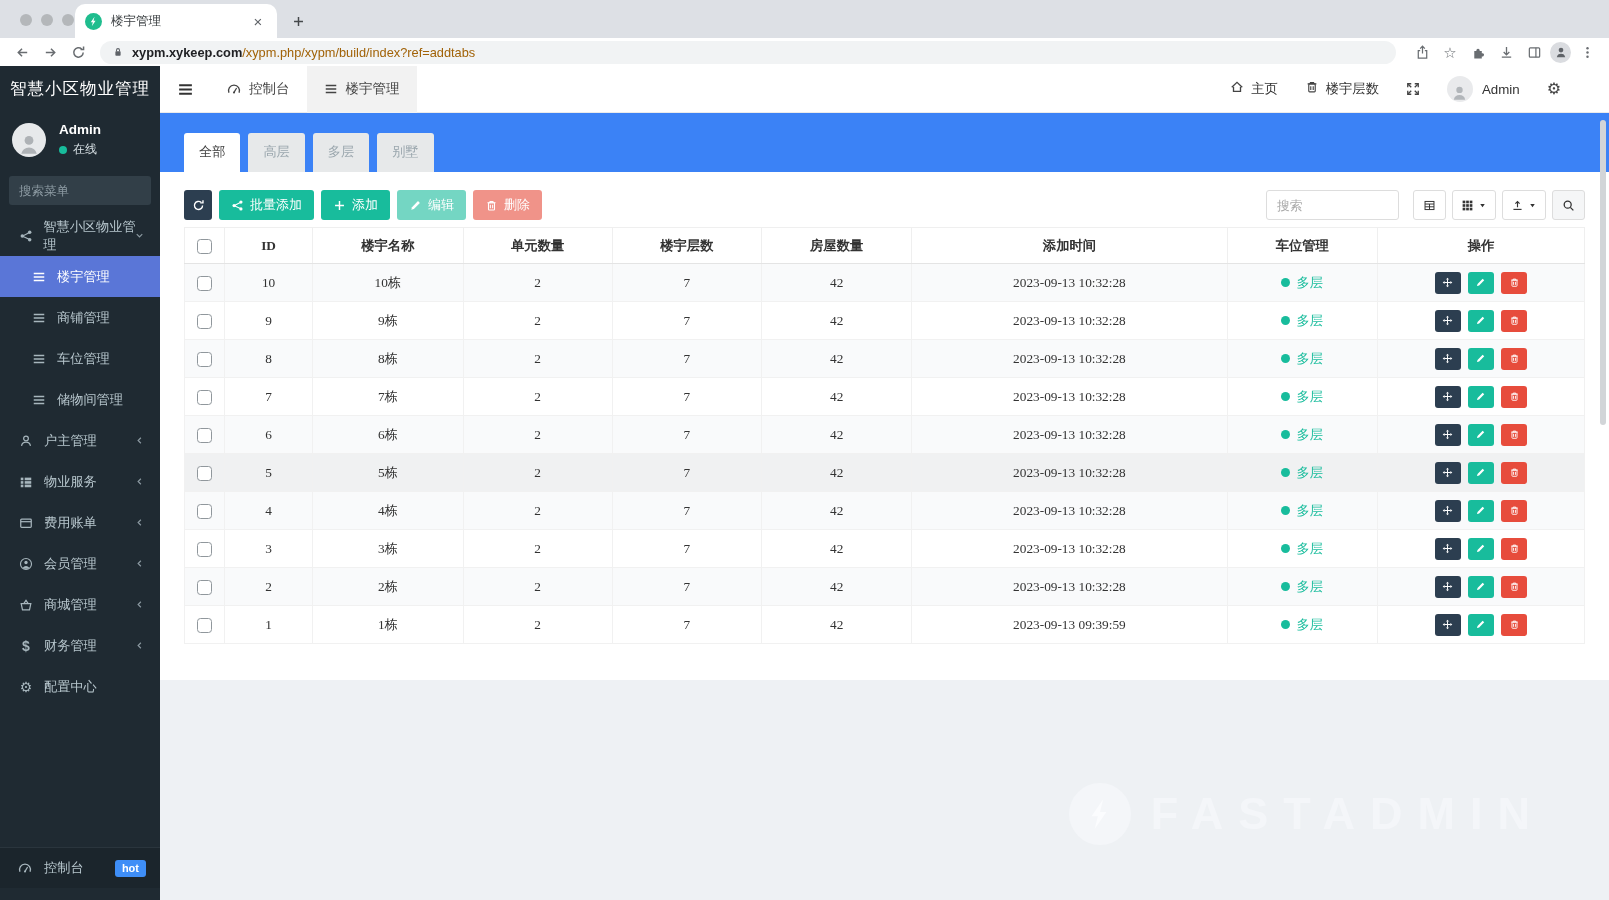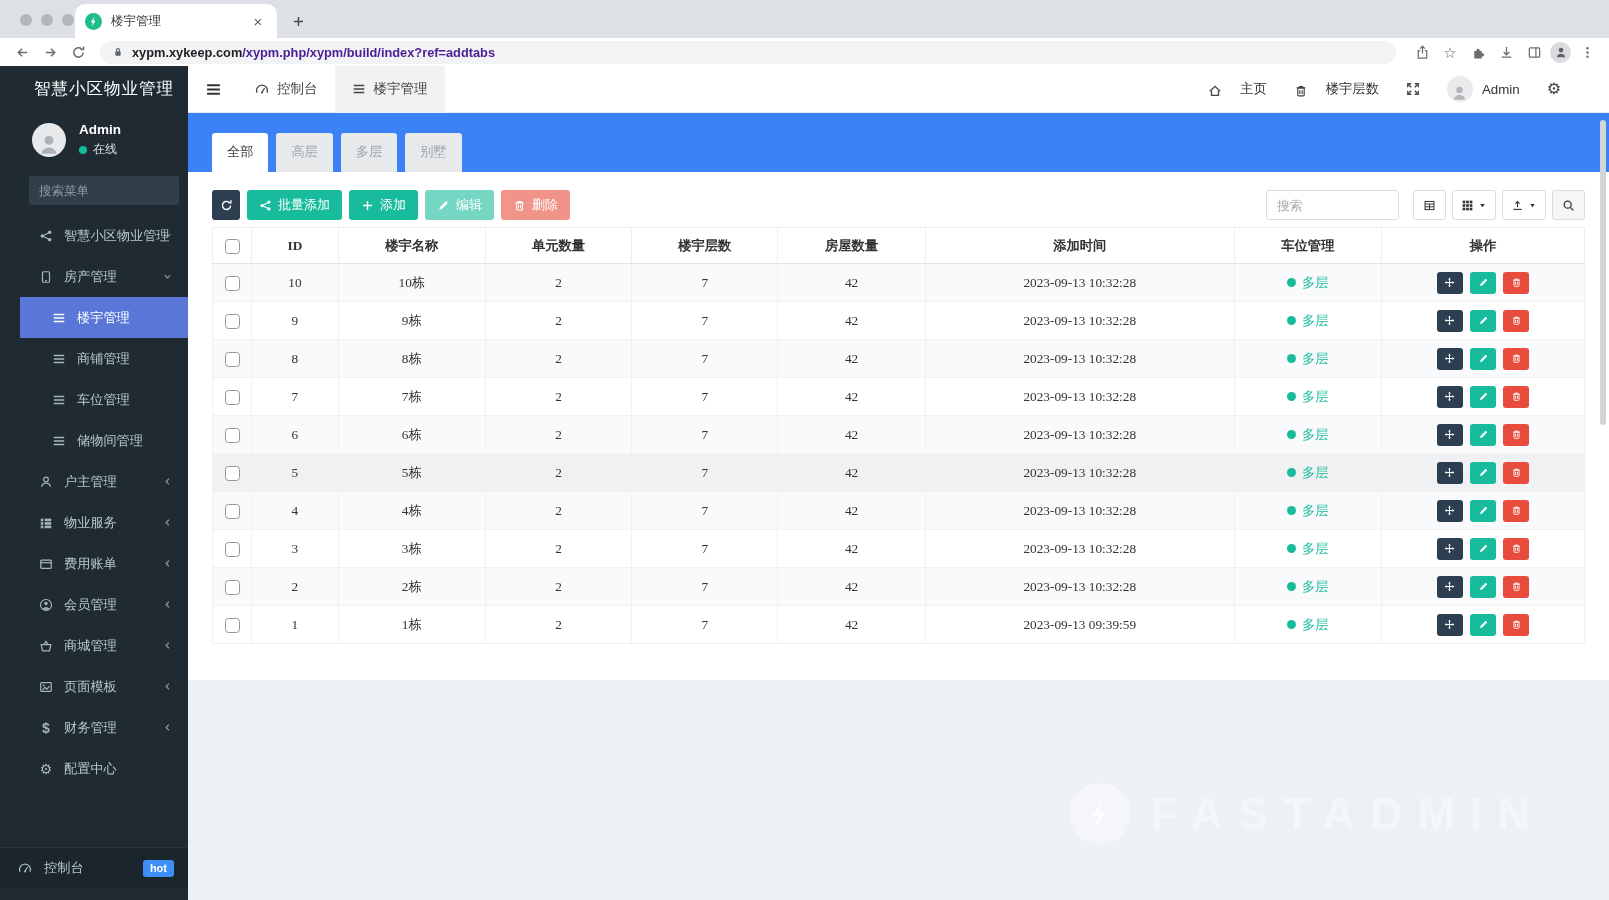--- a/index.html
+++ b/index.html
@@ -18,28 +18,28 @@
   .newtab { width:26px; height:26px; margin:0 0 4px 8px; display:flex; align-items:center; justify-content:center; color:#45484b; }
   .newtab svg { width:13px; height:13px; }
 
   .btoolbar { height:28px; background:#fff; display:flex; align-items:center; padding:0 10px; gap:4px; }
   .nav-ico { width:24px; height:24px; display:flex; align-items:center; justify-content:center; color:#696d71; }
   .nav-ico svg { width:15px; height:15px; }
   .omnibox { flex:1; height:23px; margin:0 10px 0 6px; background:#f1f3f4; border-radius:12px; display:flex; align-items:center; padding:0 12px; gap:8px; }
   .omnibox .lock { color:#5f6368; display:flex; } .omnibox .lock svg { width:12px; height:12px; }
   .url { font-size:12.8px; white-space:nowrap; overflow:hidden; }
   .url .domain { color:#202124; font-weight:bold; }
-  .url .path { color:#4c1d95;font-weight:bold; }
+  .url .path { color:#a16207; }
   .avatar-mini { width:21px; height:21px; border-radius:50%; background:#dadce0; color:#5f6368; display:flex; align-items:center; justify-content:center; overflow:hidden; }
   .avatar-mini svg { width:14px; height:14px; }
   .ticon { font-style:normal; line-height:1; }
 
   
   .app { display:flex; height:834px; }
-  .sidebar { width:188px; background:#1f2a32; color:#b8c7ce; position:relative; flex:none;padding-left:20px; }
+  .sidebar { width:160px; background:#1f2a32; color:#b8c7ce; position:relative; flex:none; }
   .brand { height:46px; display:flex; align-items:center; justify-content:center; color:#fff; font-size:16.5px; letter-spacing:1px; }
   .userpanel { display:flex; padding:10px 12px 12px; gap:13px; align-items:center; }
   .userpanel .uavatar { width:34px; height:34px; border-radius:50%; background:#e7e9eb; color:#aeb2b6; display:flex; align-items:flex-end; justify-content:center; overflow:hidden; }
   .userpanel .uavatar svg { width:26px; height:26px; }
   .uname { color:#fff; font-weight:bold; font-size:13.5px; margin-bottom:4px; }
   .ustatus { font-size:12px; color:#d9e2e6; display:flex; align-items:center; gap:6px; }
   .statdot { width:8px; height:8px; border-radius:50%; background:#18bc9c; display:inline-block; }
   .menusearch { margin:6px 9px 10px; height:29px; background:#323f48; border-radius:3px; display:flex; align-items:center; padding:0 10px; }
   .menusearch input { flex:1; background:transparent; border:0; outline:none; color:#cfd8dc; font-size:12.5px; }
   .menusearch input::placeholder { color:#8d9ba3; }
@@ -58,21 +58,21 @@
   .hot-badge { margin-left:auto; background:#3e8ef7; color:#fff; font-size:11px; font-weight:bold; border-radius:3px; padding:2px 7px 3px; }
 
   .main { flex:1; display:flex; flex-direction:column; min-width:0; }
   .navbar { height:47px; background:#fff; border-bottom:1px solid #ebebeb; display:flex; align-items:center; }
   .hamburger { width:50px; height:47px; display:flex; align-items:center; justify-content:center; color:#333; }
   .hamburger svg { width:17px; height:17px; }
   .ntab { height:47px; display:flex; align-items:center; gap:8px; padding:0 17px; font-size:13.5px; color:#444; cursor:pointer; }
   .ntab .mic { display:flex; color:#444; } .ntab .mic svg { width:14px; height:14px; }
   .ntab.active { background:#f2f2f2; }
   .nav-right { margin-left:auto; display:flex; align-items:center; gap:27px; padding-right:48px; font-size:13.3px; color:#333; }
-  .nav-link { display:flex; align-items:flex-end; gap:18px; cursor:pointer; }
+  .nav-link { display:flex; align-items:flex-start; gap:7px; cursor:pointer; }
   .nav-link .mic { display:flex; color:#444; } .nav-link .mic svg { width:14px; height:14px; } .nav-link .mic .ticon { font-size:15px; }
   .nav-user { display:flex; align-items:center; gap:9px; cursor:pointer; }
   .nav-user .uavatar { width:26px; height:26px; border-radius:50%; background:#e9eaec; color:#b2b6ba; display:flex; align-items:flex-end; justify-content:center; overflow:hidden; }
   .nav-user .uavatar svg { width:19px; height:19px; }
 
   
   .content { flex:1; background:#eef1f4; position:relative; overflow:hidden; }
   .panel { background:#fff; }
   .panel-heading { background:#3b82f6; padding:20px 24px 0; }
   .ftabs { display:flex; gap:8px; }
@@ -273,34 +273,20 @@
                 <circle cx="12.2" cy="12.3" r="2" fill="currentColor"></circle>
               </svg>
             </span>
     <span class="mlabel">智慧小区物业管理</span>
     <span class="chev" style="display: inline-flex;">
               <svg viewBox="0 0 16 16" fill="none" stroke="currentColor" stroke-width="1.7">
                 <path d="M4 6l4 4 4-4"></path>
               </svg>
             </span>
   </div>
-          <div class="m-item">
-    <span class="mic" style="display: inline-flex;">
-              <svg viewBox="0 0 16 16" fill="none" stroke="currentColor" stroke-width="1.4">
-                <rect x="4" y="2" width="8" height="12" rx="1.2"></rect>
-                <path d="M7 12.2h2"></path>
-              </svg>
-            </span>
-    <span class="mlabel">房产管理</span>
-    <span class="chev" style="display: inline-flex;">
-              <svg viewBox="0 0 16 16" fill="none" stroke="currentColor" stroke-width="1.7">
-                <path d="M4 6l4 4 4-4"></path>
-              </svg>
-            </span>
-  </div>
           <div class="m-item lvl2 active">
     <span class="mic" style="display: inline-flex;">
               <svg viewBox="0 0 16 16" fill="none" stroke="currentColor" stroke-width="1.9">
                 <path d="M2 4h12M2 8h12M2 12h12"></path>
               </svg>
             </span>
     <span class="mlabel">楼宇管理</span>
 
   </div>
           <div class="m-item lvl2">
@@ -392,35 +378,20 @@
             </span>
   </div>
           <div class="m-item">
     <span class="mic" style="display: inline-flex;">
               <svg viewBox="0 0 16 16" fill="none" stroke="currentColor" stroke-width="1.4">
                 <path d="M2.5 6.5h11L12 13.5H4z"></path>
                 <path d="M5.5 6.5 8 2.8l2.5 3.7"></path>
               </svg>
             </span>
     <span class="mlabel">商城管理</span>
-    <span class="chev" style="display: inline-flex;">
-              <svg viewBox="0 0 16 16" fill="none" stroke="currentColor" stroke-width="1.7">
-                <path d="M10 4 6 8l4 4"></path>
-              </svg>
-            </span>
-  </div>
-          <div class="m-item">
-    <span class="mic" style="display: inline-flex;">
-              <svg viewBox="0 0 16 16">
-                <rect x="2" y="3" width="12" height="10" rx="1" fill="none" stroke="currentColor" stroke-width="1.4"></rect>
-                <circle cx="5.4" cy="6.2" r="1.1" fill="currentColor"></circle>
-                <path d="M4 11.5l3-3 2 2 3-3.5" fill="none" stroke="currentColor" stroke-width="1.4"></path>
-              </svg>
-            </span>
-    <span class="mlabel">页面模板</span>
     <span class="chev" style="display: inline-flex;">
               <svg viewBox="0 0 16 16" fill="none" stroke="currentColor" stroke-width="1.7">
                 <path d="M10 4 6 8l4 4"></path>
               </svg>
             </span>
   </div>
           <div class="m-item">
     <span class="mic" style="display: inline-flex;">
               <span class="ticon" style="font-size:14px;font-weight:bold">$</span>
             </span>

